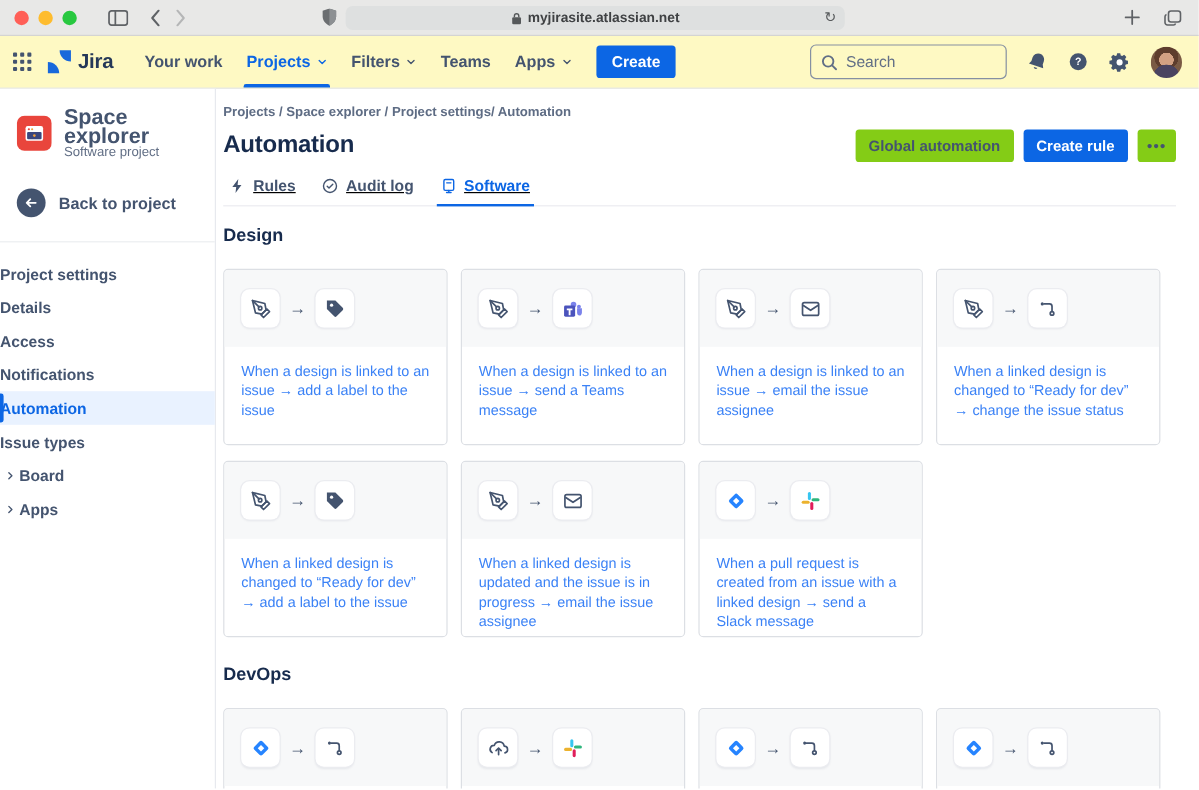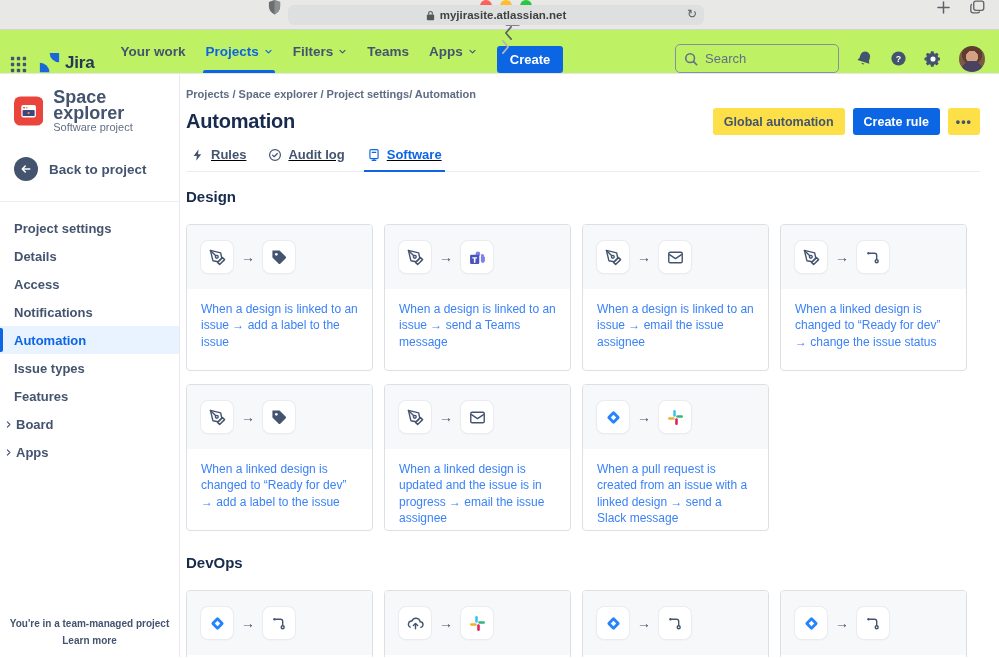--- a/index.html
+++ b/index.html
@@ -1,35 +1,35 @@
 <!DOCTYPE html>
 <html><head>
 <meta charset="utf-8">
 <style>
   * { margin:0; padding:0; box-sizing:border-box; }
   html,body { width:999px; height:658px; overflow:hidden; }
   body { font-family:"Liberation Sans", sans-serif; background:#fff; position:relative; }
 
   
-  .chrome { height:30px; background:#e8e8e7; border-bottom:1px solid #d4d4d3; position:relative; display:flex; align-items:center;flex-direction:column; }
+  .chrome { height:30px; background:#e8e8e7; border-bottom:1px solid #d4d4d3; position:relative; display:flex; align-items:center; }
   .lights { display:flex; gap:8px; margin-left:12px; }
   .light { width:12px; height:12px; border-radius:50%; cursor:pointer; }
   .chrome-ic { display:flex; align-items:center; justify-content:center; color:#5f6266; cursor:pointer; }
   .chrome-ic svg { display:block; }
   .ic-sidebar { margin-left:26px; }
   .ic-back { margin-left:18px; }
   .ic-fwd { margin-left:12px; color:#b5b6b7; }
   .ic-shield { position:absolute; left:268px; }
   .urlbar { position:absolute; left:288px; width:416px; top:5px; height:20px; background:#dee0e0; border-radius:6px;
             display:flex; align-items:center; justify-content:center; gap:5px; font-size:11.5px; font-weight:700; color:#3f4143; cursor:text; }
   .urlbar .reload { position:absolute; right:7px; top:2px; font-size:12px; color:#55585a; font-weight:400; }
   .chrome-right { position:absolute; right:14px; display:flex; align-items:center; gap:20px; }
 
   
-  .appnav { height:44px; background:#bef264; border-bottom:1px solid #e4e6ea; display:flex; align-items:flex-end; padding:0 14px 0 10px; }
+  .appnav { height:44px; background:#fef9c3; border-bottom:1px solid #e4e6ea; display:flex; align-items:center; padding:0 14px 0 10px; }
   .grid-ic { margin-right:12px; cursor:pointer; display:flex; }
   .logo { display:flex; align-items:center; gap:5px; margin-right:16px; cursor:pointer; }
   .logo-text { font-size:17px; font-weight:700; color:#253858; letter-spacing:-0.2px; }
   .primary-nav { display:flex; align-items:center; height:100%; }
   .nav-item { height:100%; display:flex; align-items:center; gap:5px; padding:0 10px; font-size:13.5px; font-weight:600; color:#44546F; position:relative; cursor:pointer; white-space:nowrap; }
   .nav-item.active { color:#0C66E4; }
   .nav-item.active::after { content:""; position:absolute; left:8px; right:8px; bottom:0; height:3px; border-radius:2px 2px 0 0; background:#0C66E4; }
   .create-btn { margin-left:10px; background:#0C66E4; color:#fff; border:none; font-family:inherit; font-size:13px; font-weight:600; padding:6px 13px; border-radius:3px; cursor:pointer; }
   .nav-right { margin-left:auto; display:flex; align-items:center; gap:17px; }
   .search-box { width:164px; height:29px; border:1.5px solid #8590A2; border-radius:5px; display:flex; align-items:center; gap:7px; padding:0 8px; cursor:text;margin-left:44px; }
@@ -42,36 +42,36 @@
 
   
   .layout { display:flex; height:583px; }
   .sidebar { width:180px; flex-shrink:0; border-right:1px solid #e7e9ee; padding-top:15px; position:relative; background:#fff; }
   .project-head { display:flex; align-items:center; gap:10px; padding-left:14px; margin-bottom:24px; cursor:default; }
   .project-name { font-size:18px; font-weight:700; color:#44546F; line-height:16px; }
   .project-type { font-size:11px; font-weight:500; color:#626F86; }
   .back-row { display:flex; align-items:center; gap:11px; padding-left:14px; margin-bottom:20px; font-size:13.5px; font-weight:700; color:#44546F; cursor:pointer; }
   .back-circle { width:24px; height:24px; border-radius:50%; background:#44546F; display:flex; align-items:center; justify-content:center; }
   .sidebar-divider { height:1px; background:#eceef1; margin:0 0 12px 0; }
-  .side-item { height:28px; display:flex; align-items:center; padding-left:14px; font-size:13px; font-weight:600; color:#44546F; cursor:pointer; position:relative; }
+  .side-item { height:28px; display:flex; align-items:center; padding-left:0; font-size:13px; font-weight:600; color:#44546F; cursor:pointer; position:relative; }
   .side-item .chev { position:absolute; left:4px; display:flex; }
   .side-item.haschev { padding-left:16px; }
   .side-item.active { background:#E9F2FF; color:#0C66E4; }
   .side-item.active::before { content:""; position:absolute; left:0; top:2px; bottom:2px; width:3px; background:#0C66E4; border-radius:0 2px 2px 0; }
   .sidebar-footer { position:absolute; bottom:8px; left:0; right:0; text-align:center; font-size:10px; font-weight:700; color:#44546F; line-height:17px; }
   .learn-more { cursor:pointer; }
 
   
   .main { flex:1; padding:14px 19px 0 6px; overflow:hidden; }
   .breadcrumb { font-size:11px; font-weight:600; color:#5E6C84; margin-bottom:8px; cursor:pointer; }
   .header-row { display:flex; align-items:center; }
   .page-title { font-size:20px; font-weight:700; color:#172B4D; letter-spacing:-0.2px; }
   .actions { margin-left:auto; display:flex; gap:8px; }
   .btn { height:27px; padding:0 11px; border:none; border-radius:3px; font-family:inherit; font-size:12.5px; font-weight:600; display:flex; align-items:center; cursor:pointer; }
-  .btn.neutral { background:#fde047; color:#44546F; }
+  .btn.neutral { background:#84cc16; color:#44546F; }
   .btn.primary { background:#0C66E4; color:#fff; }
   .btn.more { padding:0 8px; letter-spacing:1px; font-weight:700; }
   .tabs { display:flex; gap:12px; margin-top:10px; border-bottom:1px solid #ebecf0;text-decoration:underline; }
   .tab { display:flex; align-items:center; gap:6px; padding:2px 5px 9px; font-size:13px; font-weight:600; color:#44546F; position:relative; cursor:pointer; }
   .tab.active { color:#0C66E4; }
   .tab.active::after { content:""; position:absolute; left:2px; right:2px; bottom:-1px; height:2px; background:#0C66E4; }
   .section-heading { font-size:15px; font-weight:700; color:#172B4D; margin:16px 0 19px; }
   .card-grid { display:grid; grid-template-columns:repeat(4,187px); column-gap:11px; margin-bottom:13px; }
   .card { border:1px solid #DCDFE4; border-radius:4px; background:#fff; height:147px; overflow:hidden; cursor:pointer; }
   .card-head { background:#F7F8F9; height:64px; display:flex; align-items:center; gap:8px; padding-left:14px; }
@@ -258,44 +258,37 @@
         </div>
         <div class="side-item">
           <span>Notifications</span>
         </div>
         <div class="side-item active">
           <span>Automation</span>
         </div>
         <div class="side-item">
           <span>Issue types</span>
         </div>
-        <div class="side-item">
-          <span>Features</span>
-        </div>
         <div class="side-item haschev">
           <span class="chev">
             <svg viewBox="0 0 16 16" width="9" height="9" fill="none" stroke="#44546F" stroke-width="2" stroke-linecap="round" stroke-linejoin="round">
               <path d="M6 3.5L10.5 8 6 12.5"></path>
             </svg>
           </span>
           <span>Board</span>
         </div>
         <div class="side-item haschev">
           <span class="chev">
             <svg viewBox="0 0 16 16" width="9" height="9" fill="none" stroke="#44546F" stroke-width="2" stroke-linecap="round" stroke-linejoin="round">
               <path d="M6 3.5L10.5 8 6 12.5"></path>
             </svg>
           </span>
           <span>Apps</span>
         </div>
       </div>
-    <div class="sidebar-footer">
-      <div>You're in a team-managed project</div>
-      <div class="learn-more">Learn more</div>
-    </div>
   </div>
 
   <div class="main">
     <div class="breadcrumb">Projects / Space explorer / Project settings/ Automation</div>
     <div class="header-row">
       <div class="page-title">Automation</div>
       <div class="actions">
         <button class="btn neutral">Global automation</button>
         <button class="btn primary">Create rule</button>
         <button class="btn neutral more">•••</button>

